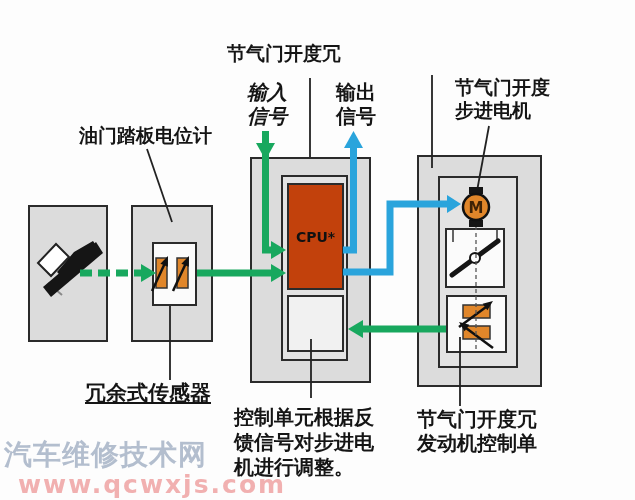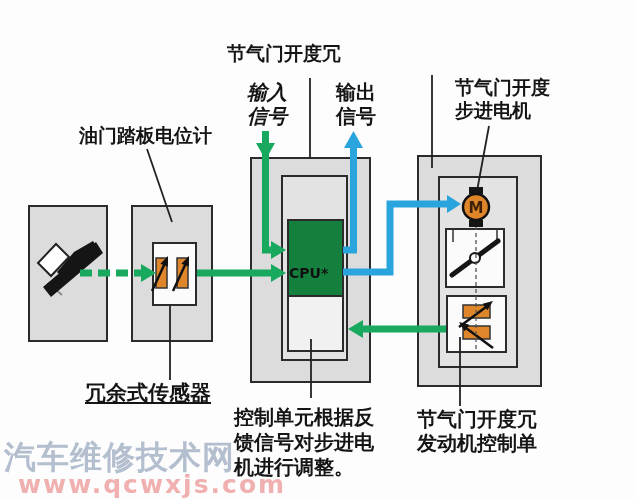--- a/index.html
+++ b/index.html
@@ -8,22 +8,22 @@
     background:#fdfdfd;
     font-family:"DejaVu Sans", sans-serif;
   }
   .box {
     position:absolute; box-sizing:border-box;
     background:#dcdcdc; border:2px solid #2b2b2b;
   }
   .inner { background:#e3e3e3; }
   .white { background:#fbfbfb; }
   .cpu-box {
-    display:flex; align-items:center; 
-    background:#15803d; font-weight:bold; font-size:14px; color:#111;margin-top:36px;
+    display:flex; align-items:center; justify-content:center;
+    background:#c2410c; font-weight:bold; font-size:14px; color:#111;
   }
   .lbl {
     position:absolute; font-weight:bold; color:#151515;
     white-space:pre-line; line-height:1.18;
   }
   .ctr { text-align:center; }
   svg.overlay { position:absolute; left:0; top:0; pointer-events:none; }
   .ld   { stroke:#222; stroke-width:1.8; }
   .tick { stroke:#333; stroke-width:1.5; }
   .garrow { fill:none; stroke:#18a85e; stroke-width:7; }
@@ -31,21 +31,21 @@
   .gfill  { fill:#18a85e; }
   .barrow { fill:none; stroke:#2aa4dc; stroke-width:7; }
   .bfill  { fill:#2aa4dc; }
   .pot    { fill:#e0862a; stroke:#333; stroke-width:1.5; }
   .potline{ stroke:#111; stroke-width:2.5; }
   .potfill{ fill:#111; }
   .mcircle{ fill:#e0862a; stroke:#111; stroke-width:2.5; }
   .mtext  { font:bold 15px "DejaVu Sans", sans-serif; fill:#3f2205; text-anchor:middle; }
   .axis   { stroke:#555; stroke-width:1.3; stroke-dasharray:4 3; }
   .wm-name {
-    position:absolute; left:4px; top:436px; font-size:32px; font-weight:bold;
+    position:absolute; left:4px; top:436px; font-size:28px; font-weight:bold;
     color:#9fadc2; opacity:0.78; letter-spacing:1px; white-space:nowrap;
   }
   .wm-url {
     position:absolute; left:18px; top:470px; font-size:25px; font-weight:bold;
     color:#f0a8a8; opacity:0.9; letter-spacing:2px; white-space:nowrap;
   }
 </style>
 </head>
 <body>
 

